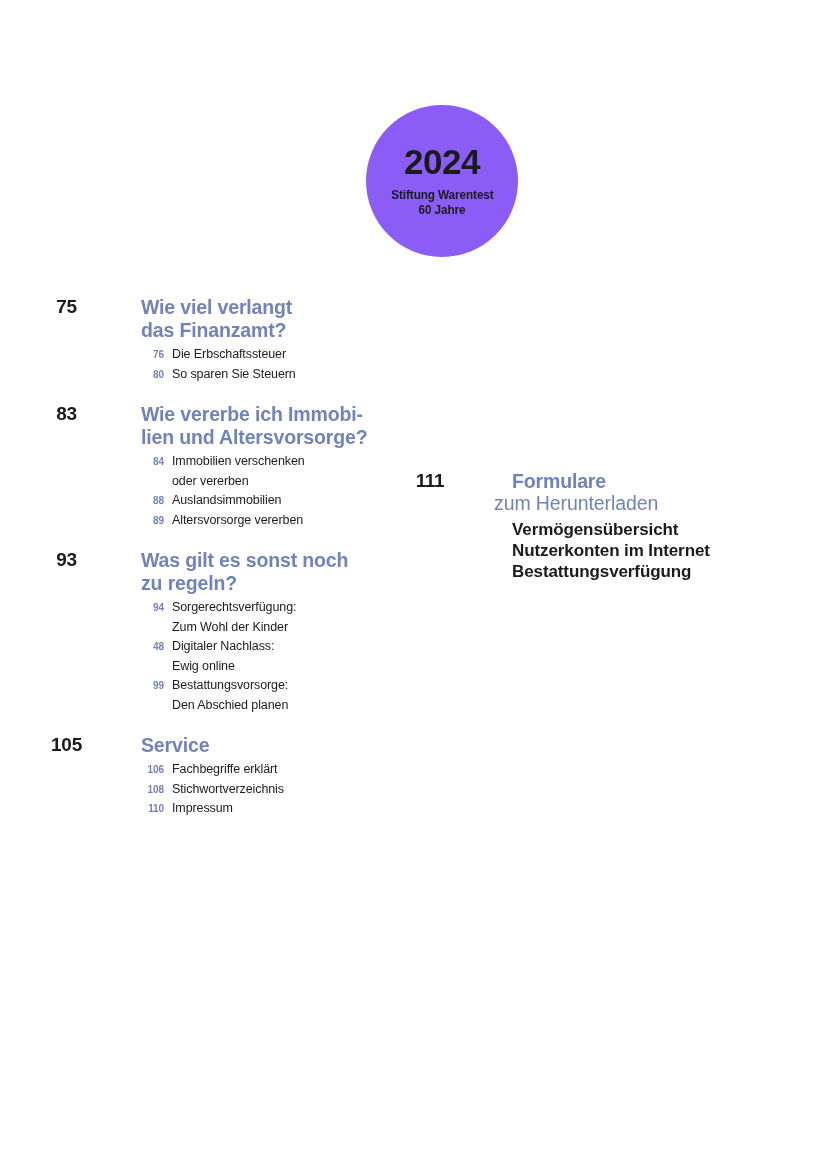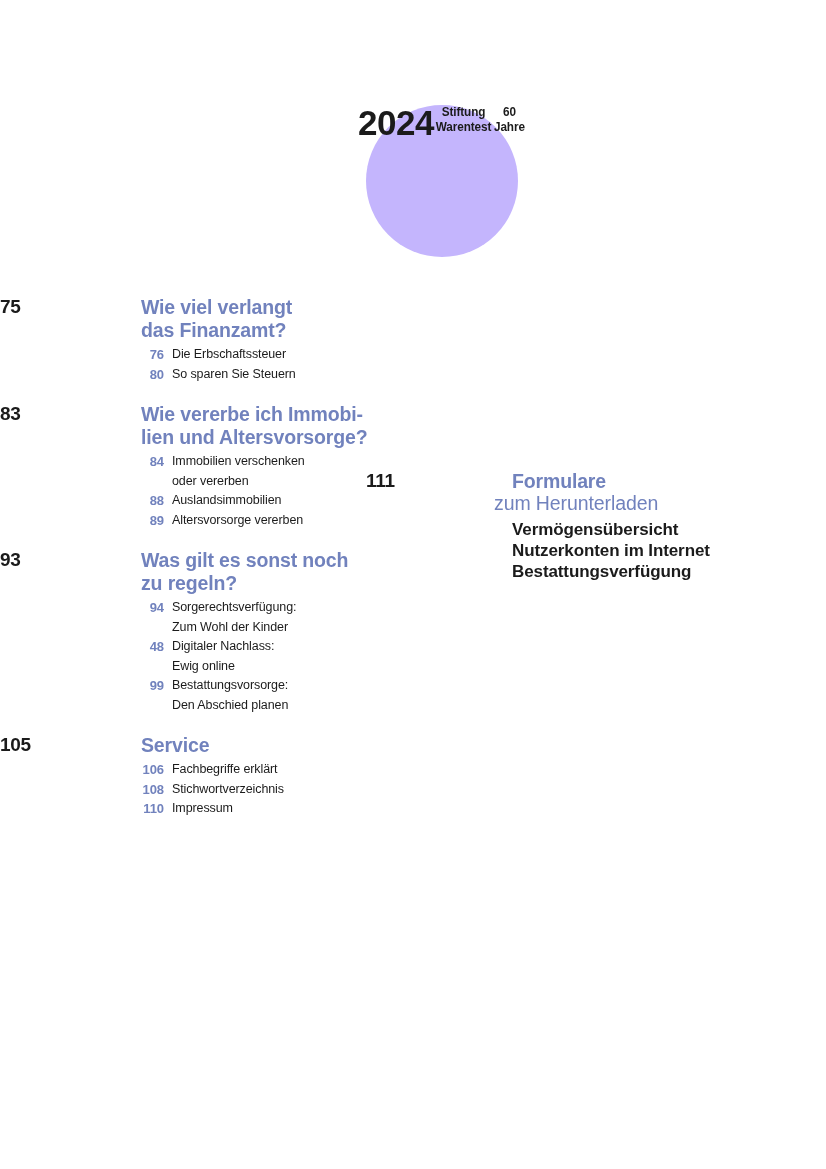--- a/index.html
+++ b/index.html
@@ -17,23 +17,24 @@
   }
 
   
   #year-badge {
     position: absolute;
     left: 366px;
     top: 105px;
     width: 152px;
     height: 152px;
     border-radius: 50%;
-    background: #c4b5fd;
+    background: #8b5cf6;
     display: flex;
-    align-items: flex-start;
+    flex-direction: column;
+    align-items: center;
     justify-content: center;
     text-align: center;
   }
   #year-badge .badge-year {
     font-size: 35px;
     font-weight: bold;
     color: #1b1b1b;
     letter-spacing: -0.5px;
     line-height: 1;
     margin-bottom: 9px;
@@ -68,21 +69,21 @@
   #toc-left .toc-section { margin-bottom: 19px; }
   #toc-left .toc-section:last-child { margin-bottom: 0; }
 
   
   .section-head {
     display: flex;
     align-items: flex-start;
   }
   .section-num {
     flex: 0 0 auto;
-    text-align: left;
+    text-align: center;
     font-size: 19px;
     font-weight: bold;
     color: #1b1b1b;
     line-height: 21px;
     letter-spacing: -0.3px;
   }
   #toc-left .section-num { width: 133px; }
   #toc-right .section-num { width: 128px; }
 
   .section-title {
@@ -109,21 +110,21 @@
   .sub-list {
     margin-top: 3px;
   }
   .sub-item {
     display: flex;
     align-items: flex-start;
   }
   .sub-num {
     flex: 0 0 auto;
     text-align: right;
-    font-size: 13px;
+    font-size: 10px;
     font-weight: bold;
     color: #7182bd;
     line-height: 19.5px;
     letter-spacing: -0.1px;
   }
   #toc-left .sub-num { width: 164px; }
   .sub-label {
     font-size: 12.5px;
     font-weight: normal;
     color: #1b1b1b;

